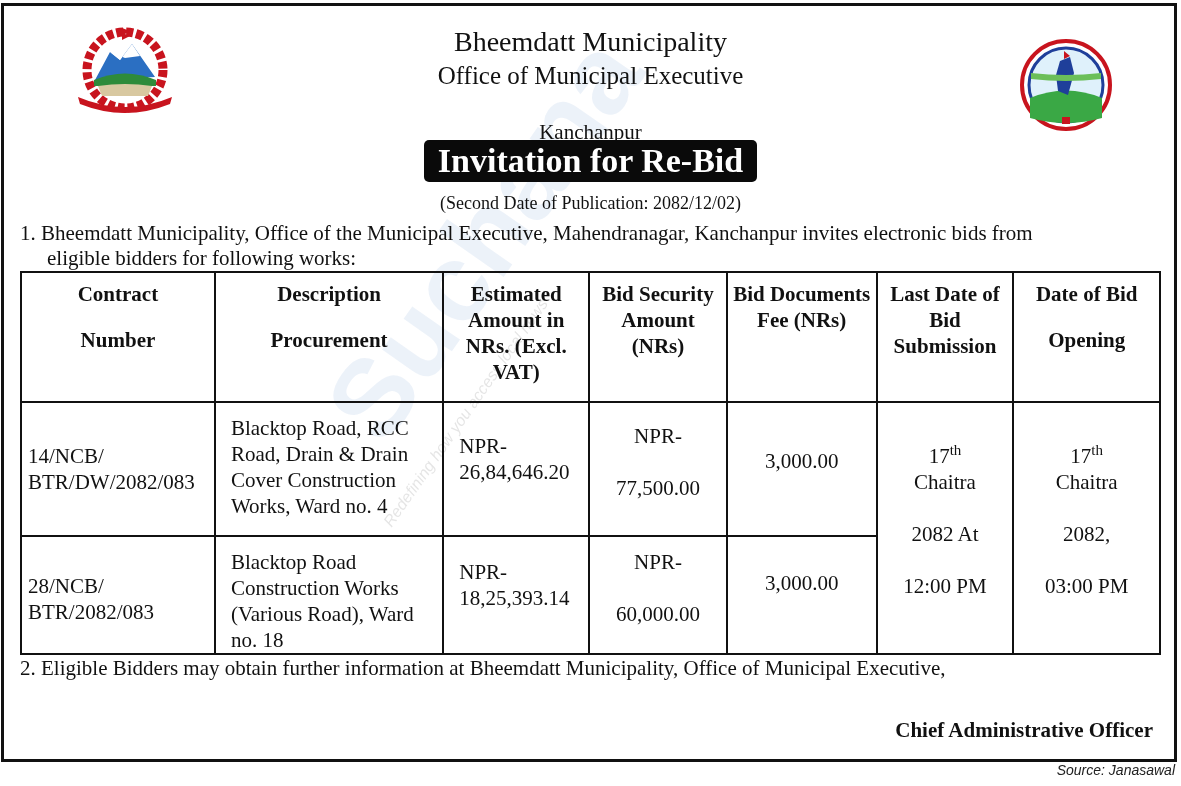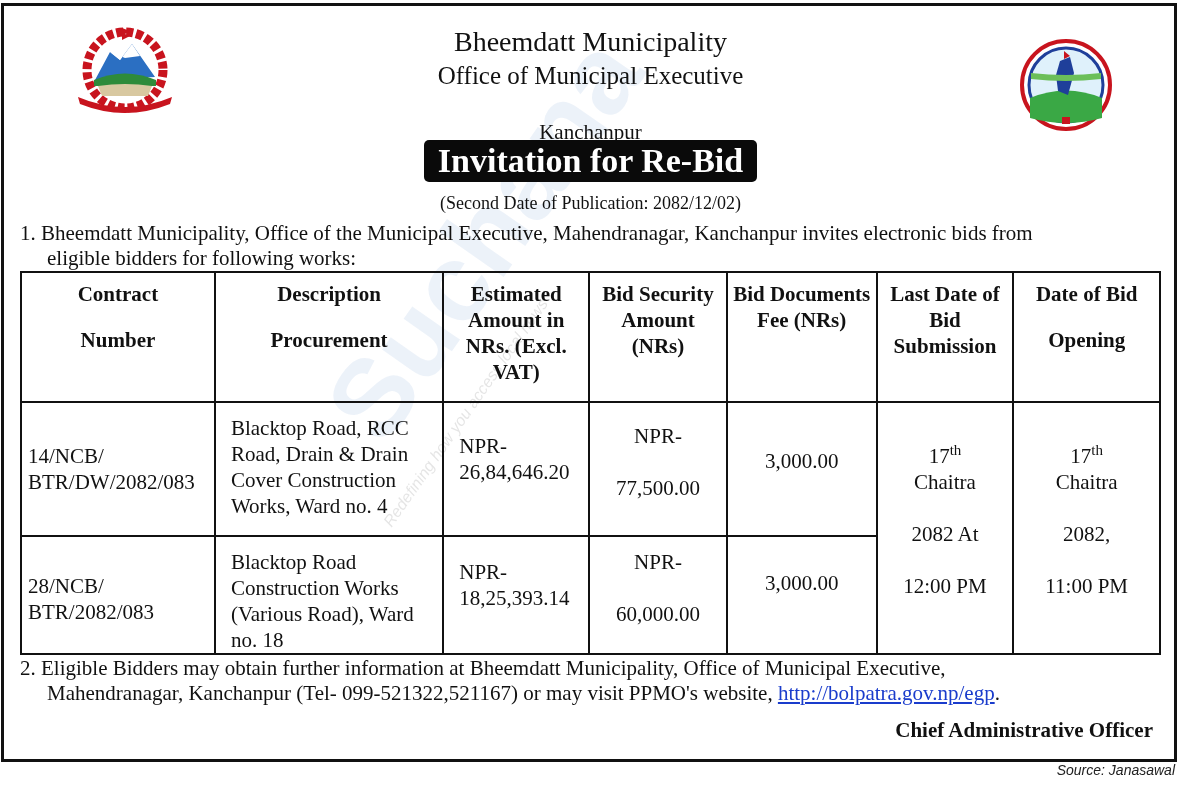--- a/index.html
+++ b/index.html
@@ -126,36 +126,35 @@
       <td class="c-date" rowspan="2">
         <span>17</span><sup>th</sup><br>
         <span>Chaitra</span><br><br>
         <span>2082 At</span><br><br>
         <span>12:00 PM</span>
       </td>
       <td class="c-date" rowspan="2">
         <span>17</span><sup>th</sup><br>
         <span>Chaitra</span><br><br>
         <span>2082,</span><br><br>
-        <span>11:00 PM</span>
+        <span>03:00 PM</span>
       </td>
     </tr>
     <tr style="height:114px">
       <td class="c-num" style="padding-top:36px">28/NCB/ BTR/2082/083</td>
       <td class="c-desc">Blacktop Road Construction Works (Various Road), Ward no. 18</td>
       <td class="c-est" style="padding-top:22px">
         <span>NPR-</span><br><span>18,25,393.14</span>
       </td>
       <td class="c-sec" style="padding-top:12px">
         <span>NPR-</span><br><br><span>60,000.00</span>
       </td>
       <td class="c-fee" style="padding-top:33px">3,000.00</td>
     </tr>
   </tbody>
 </table>
 
 <div class="para p2">
   <span>2.  Eligible Bidders may obtain further information at Bheemdatt Municipality, Office of Municipal Executive,</span>
-  <span class="indent"><span>Mahendranagar, Kanchanpur (Tel- 099-521322,521167) or may visit PPMO's website,  </span><a class="link">http://bolpatra.gov.np/egp</a><span>.</span></span>
 </div>
 
 <div class="sign">Chief Administrative Officer</div>
 <div class="source">Source: Janasawal</div>
 
 </body></html>

